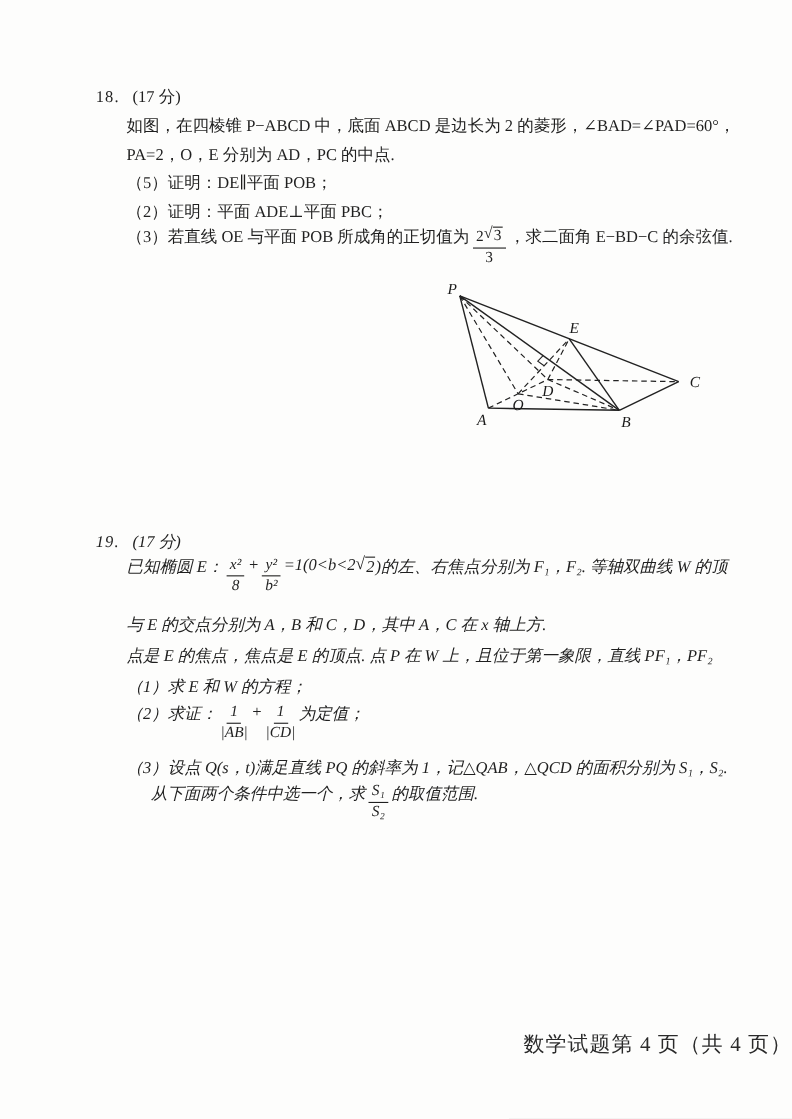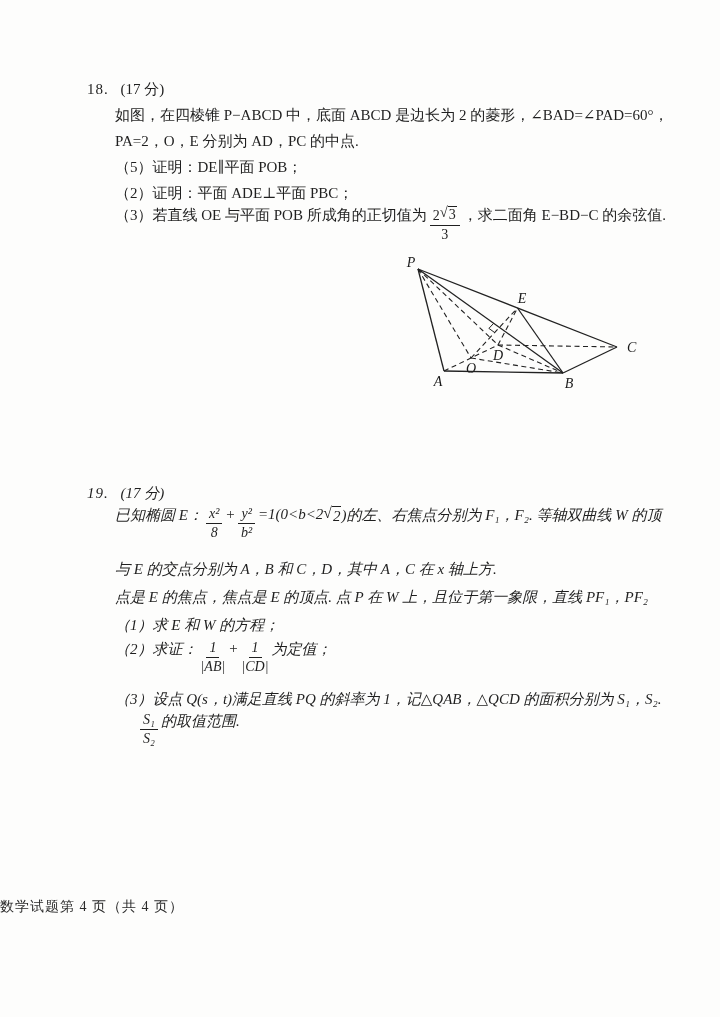--- a/index.html
+++ b/index.html
@@ -26,22 +26,22 @@
   
   .frac { display:inline-flex; flex-direction:column; align-items:center;
           vertical-align:middle; margin:0 3px; font-size:14px; line-height:1.15; }
   .frac .num { display:flex; align-items:flex-end; padding:0 3px 1px; border-bottom:1.2px solid #1f1f1f; }
   .frac .den { padding-top:1px; }
   
   .sqrt { display:inline-flex; align-items:flex-start; }
   .sqrt .sign { font-size:1.05em; line-height:1; transform:translateY(-1px); }
   .sqrt .rad { border-top:1.2px solid #1f1f1f; padding:0 1px; line-height:1.2; }
   .figure-wrap { margin:4px 0 0 279px; width:262px; height:152px; }
-  .footer { position:absolute; top:898px; left:0; width:100%; text-align:left;
-            font-size:14px; letter-spacing:1px; color:#2a2a2a; }
+  .footer { position:absolute; top:936px; left:0; width:100%; text-align:right;
+            font-size:19px; letter-spacing:1px; color:#2a2a2a; }
   svg text { font-family:"Liberation Serif","DejaVu Serif",serif; font-style:italic; font-size:14px; fill:#1a1a1a; }
 </style>
 </head>
 <body>
 
 <div class="page">
 
   <section class="problem" id="prob18">
     <div class="head">
       <span class="pnum">18.</span>
@@ -139,20 +139,21 @@
         </span>
         <span>+</span>
         <span class="frac">
           <span class="num">1</span>
           <span class="den">|CD|</span>
         </span>
         <span>为定值；</span>
       </div>
       <p class="p19line" style="margin-top:4px;text-align:center;">（3）设点 Q(s，t)满足直线 PQ 的斜率为 1，记△QAB，△QCD 的面积分别为 S₁，S₂.</p>
       <div class="mline mline-19f3" style="margin-left:22px;">
+        <span>从下面两个条件中选一个，求</span>
         <span class="frac">
           <span class="num">S₁</span>
           <span class="den">S₂</span>
         </span>
         <span>的取值范围.</span>
       </div>
     </div>
   </section>
 
   <div class="footer">数学试题第 4 页（共 4 页）</div>

